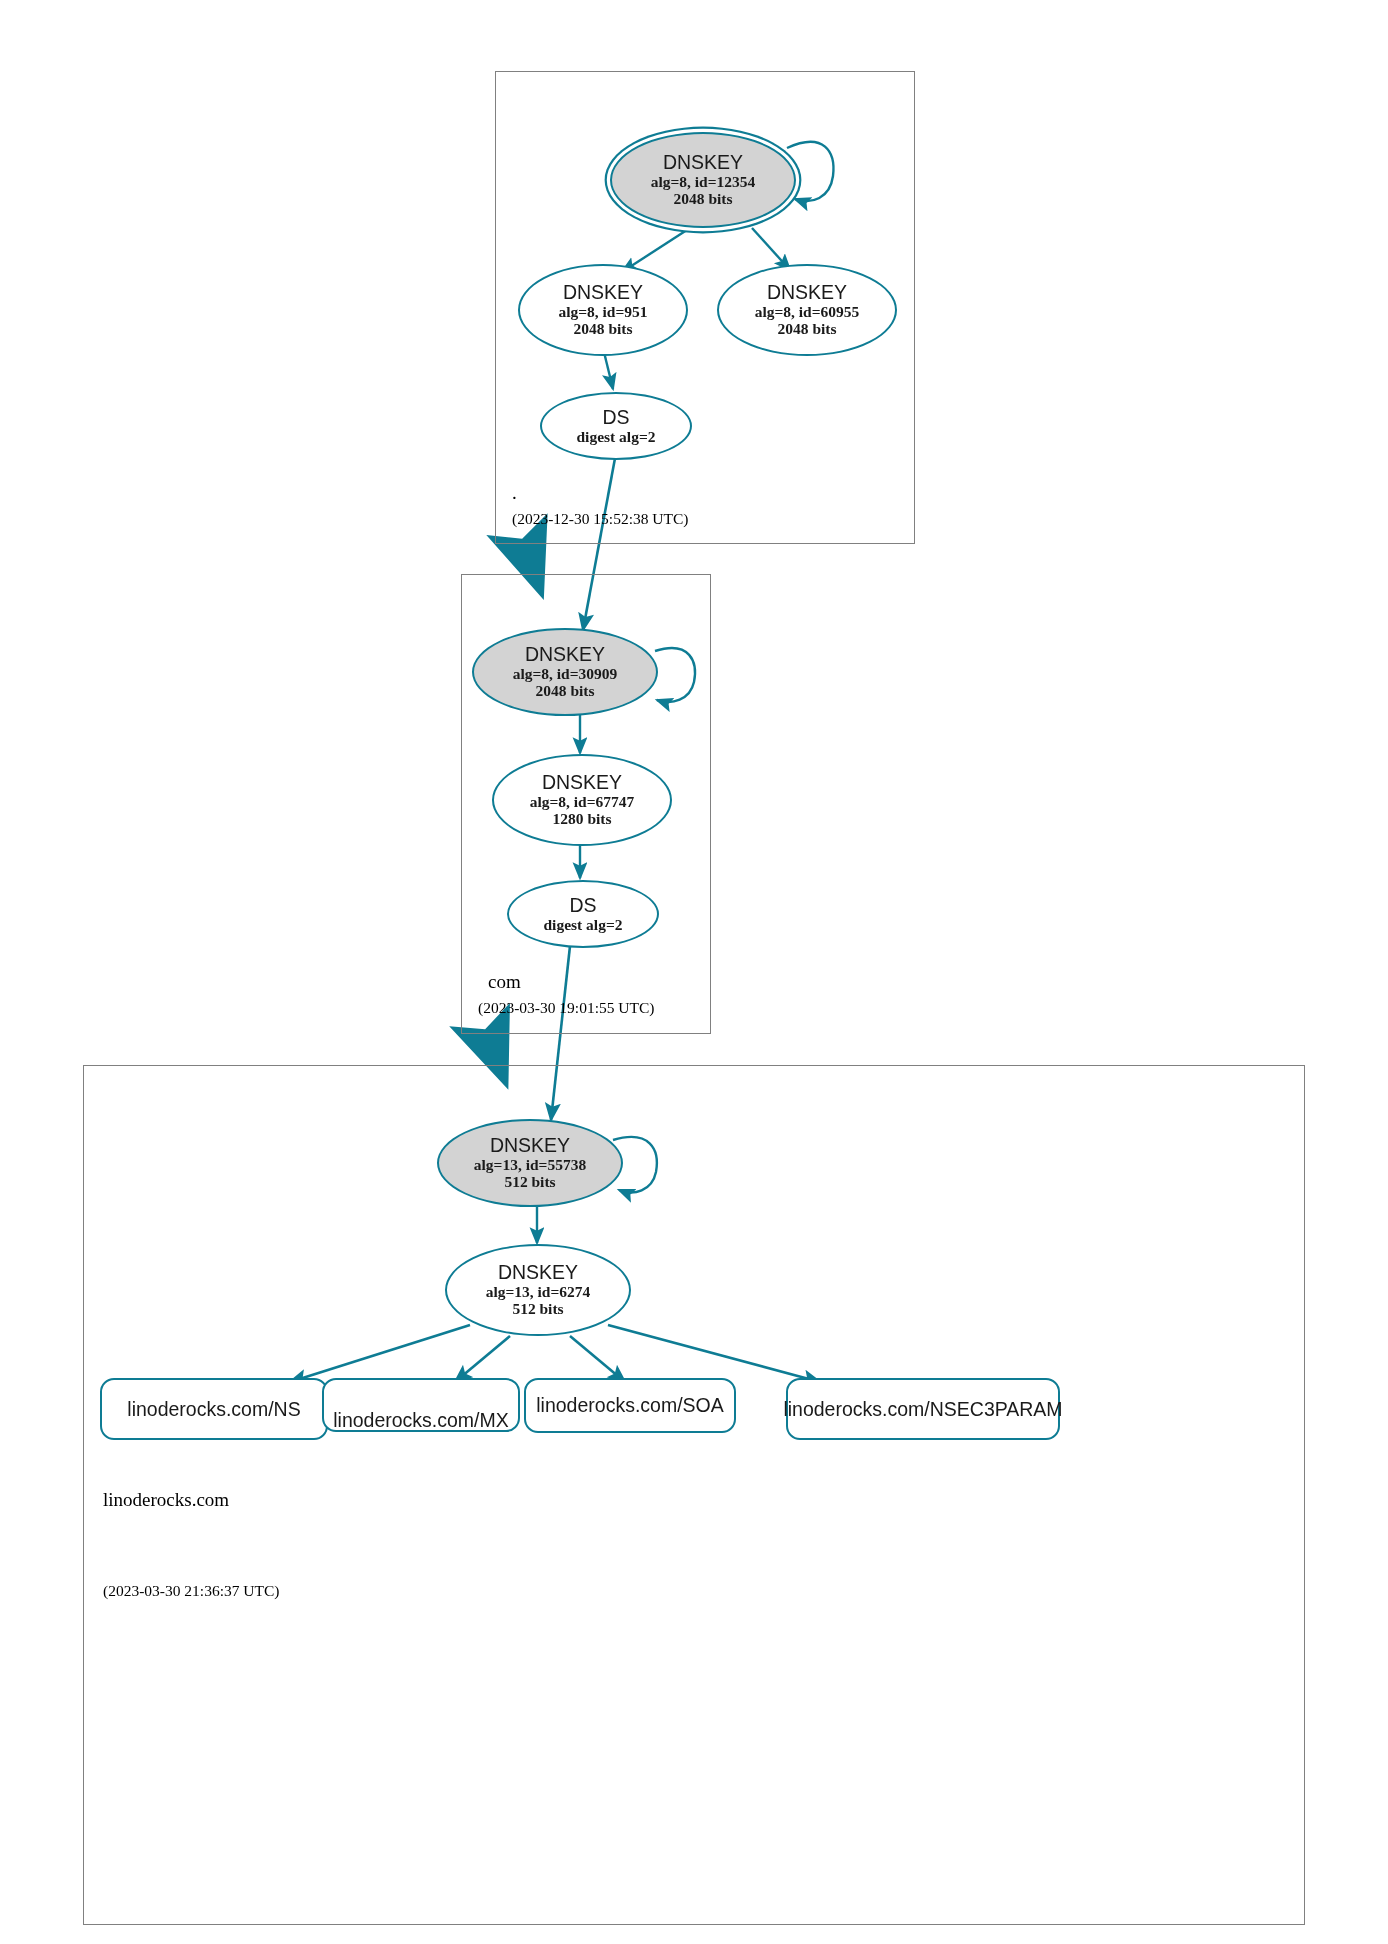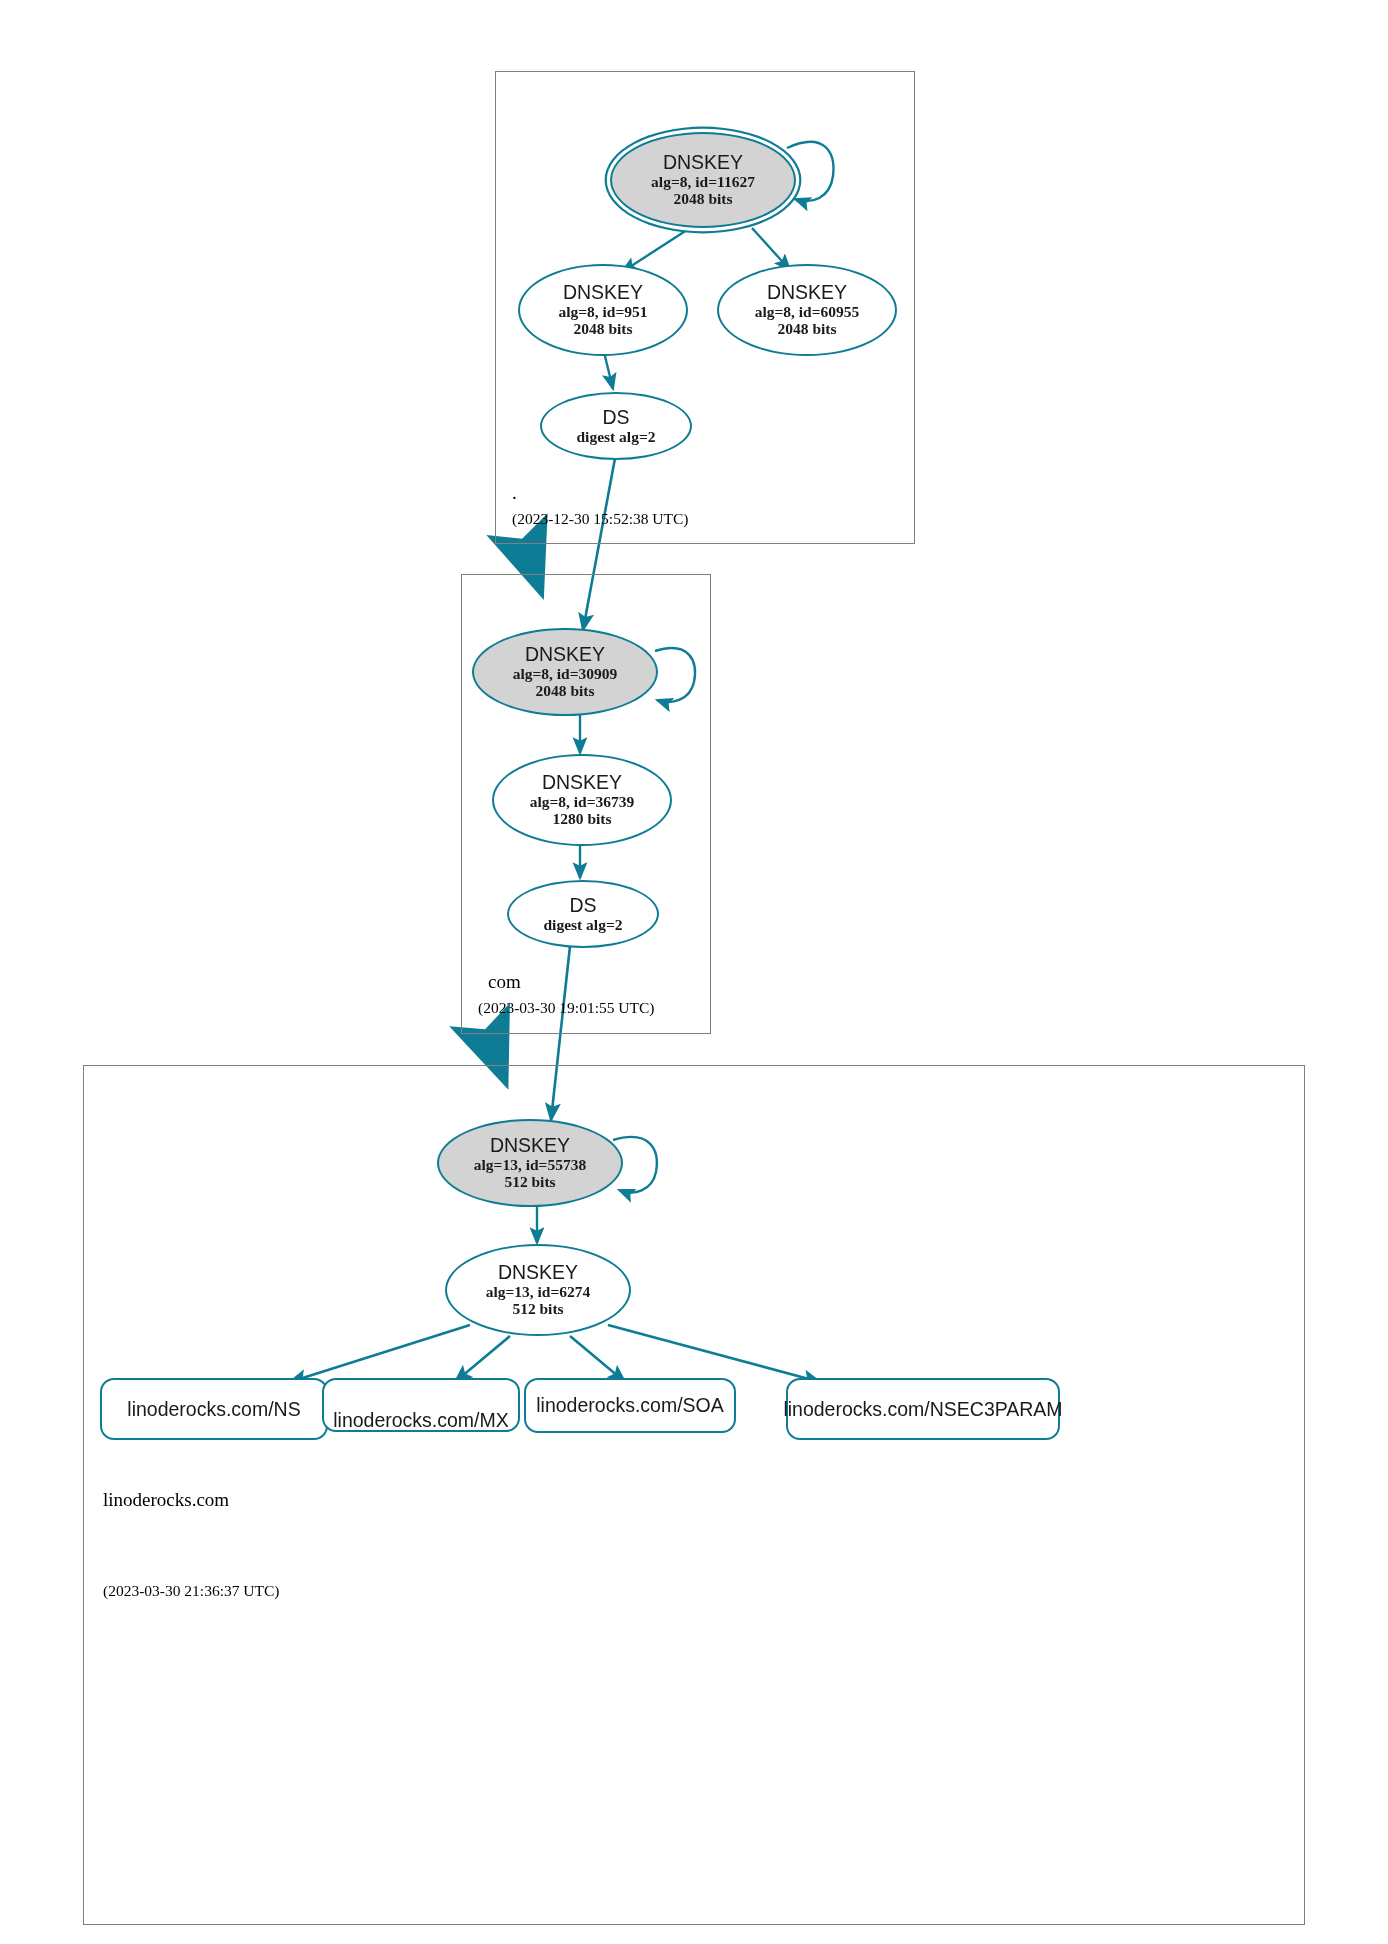--- a/index.html
+++ b/index.html
@@ -65,21 +65,21 @@
     <path d="M570,1336 L625,1382" fill="none" stroke="#0e7c94" stroke-width="2.6" marker-end="url(#ah)"></path>
     <path d="M608,1325 L820,1382" fill="none" stroke="#0e7c94" stroke-width="2.6" marker-end="url(#ah)"></path>
   </svg>
 
   <div class="zonebox" style="left:495px;top:71px;width:420px;height:473px;"></div>
   <div class="zone-label" style="left:512px;top:482px;">.</div>
   <div class="zone-time" style="left:512px;top:510px;">(2023-12-30 15:52:38 UTC)</div>
 
   <div class="node ellipse shaded anchor" style="left:610px;top:132px;width:186px;height:96px;">
     <div class="t1">DNSKEY</div>
-    <div class="t2">alg=8, id=11627</div>
+    <div class="t2">alg=8, id=12354</div>
     <div class="t2">2048 bits</div>
   </div>
 
   <div class="node ellipse" style="left:518px;top:264px;width:170px;height:92px;">
     <div class="t1">DNSKEY</div>
     <div class="t2">alg=8, id=951</div>
     <div class="t2">2048 bits</div>
   </div>
 
   <div class="node ellipse" style="left:717px;top:264px;width:180px;height:92px;">
@@ -98,21 +98,21 @@
   <div class="zone-time" style="left:478px;top:999px;">(2023-03-30 19:01:55 UTC)</div>
 
   <div class="node ellipse shaded" style="left:472px;top:628px;width:186px;height:88px;">
     <div class="t1">DNSKEY</div>
     <div class="t2">alg=8, id=30909</div>
     <div class="t2">2048 bits</div>
   </div>
 
   <div class="node ellipse" style="left:492px;top:754px;width:180px;height:92px;">
     <div class="t1">DNSKEY</div>
-    <div class="t2">alg=8, id=36739</div>
+    <div class="t2">alg=8, id=67747</div>
     <div class="t2">1280 bits</div>
   </div>
 
   <div class="node ellipse" style="left:507px;top:880px;width:152px;height:68px;">
     <div class="t1">DS</div>
     <div class="t2">digest alg=2</div>
   </div>
 
   <div class="zonebox" style="left:83px;top:1065px;width:1222px;height:860px;"></div>
   <div class="zone-label" style="left:103px;top:1489px;">linoderocks.com</div>

